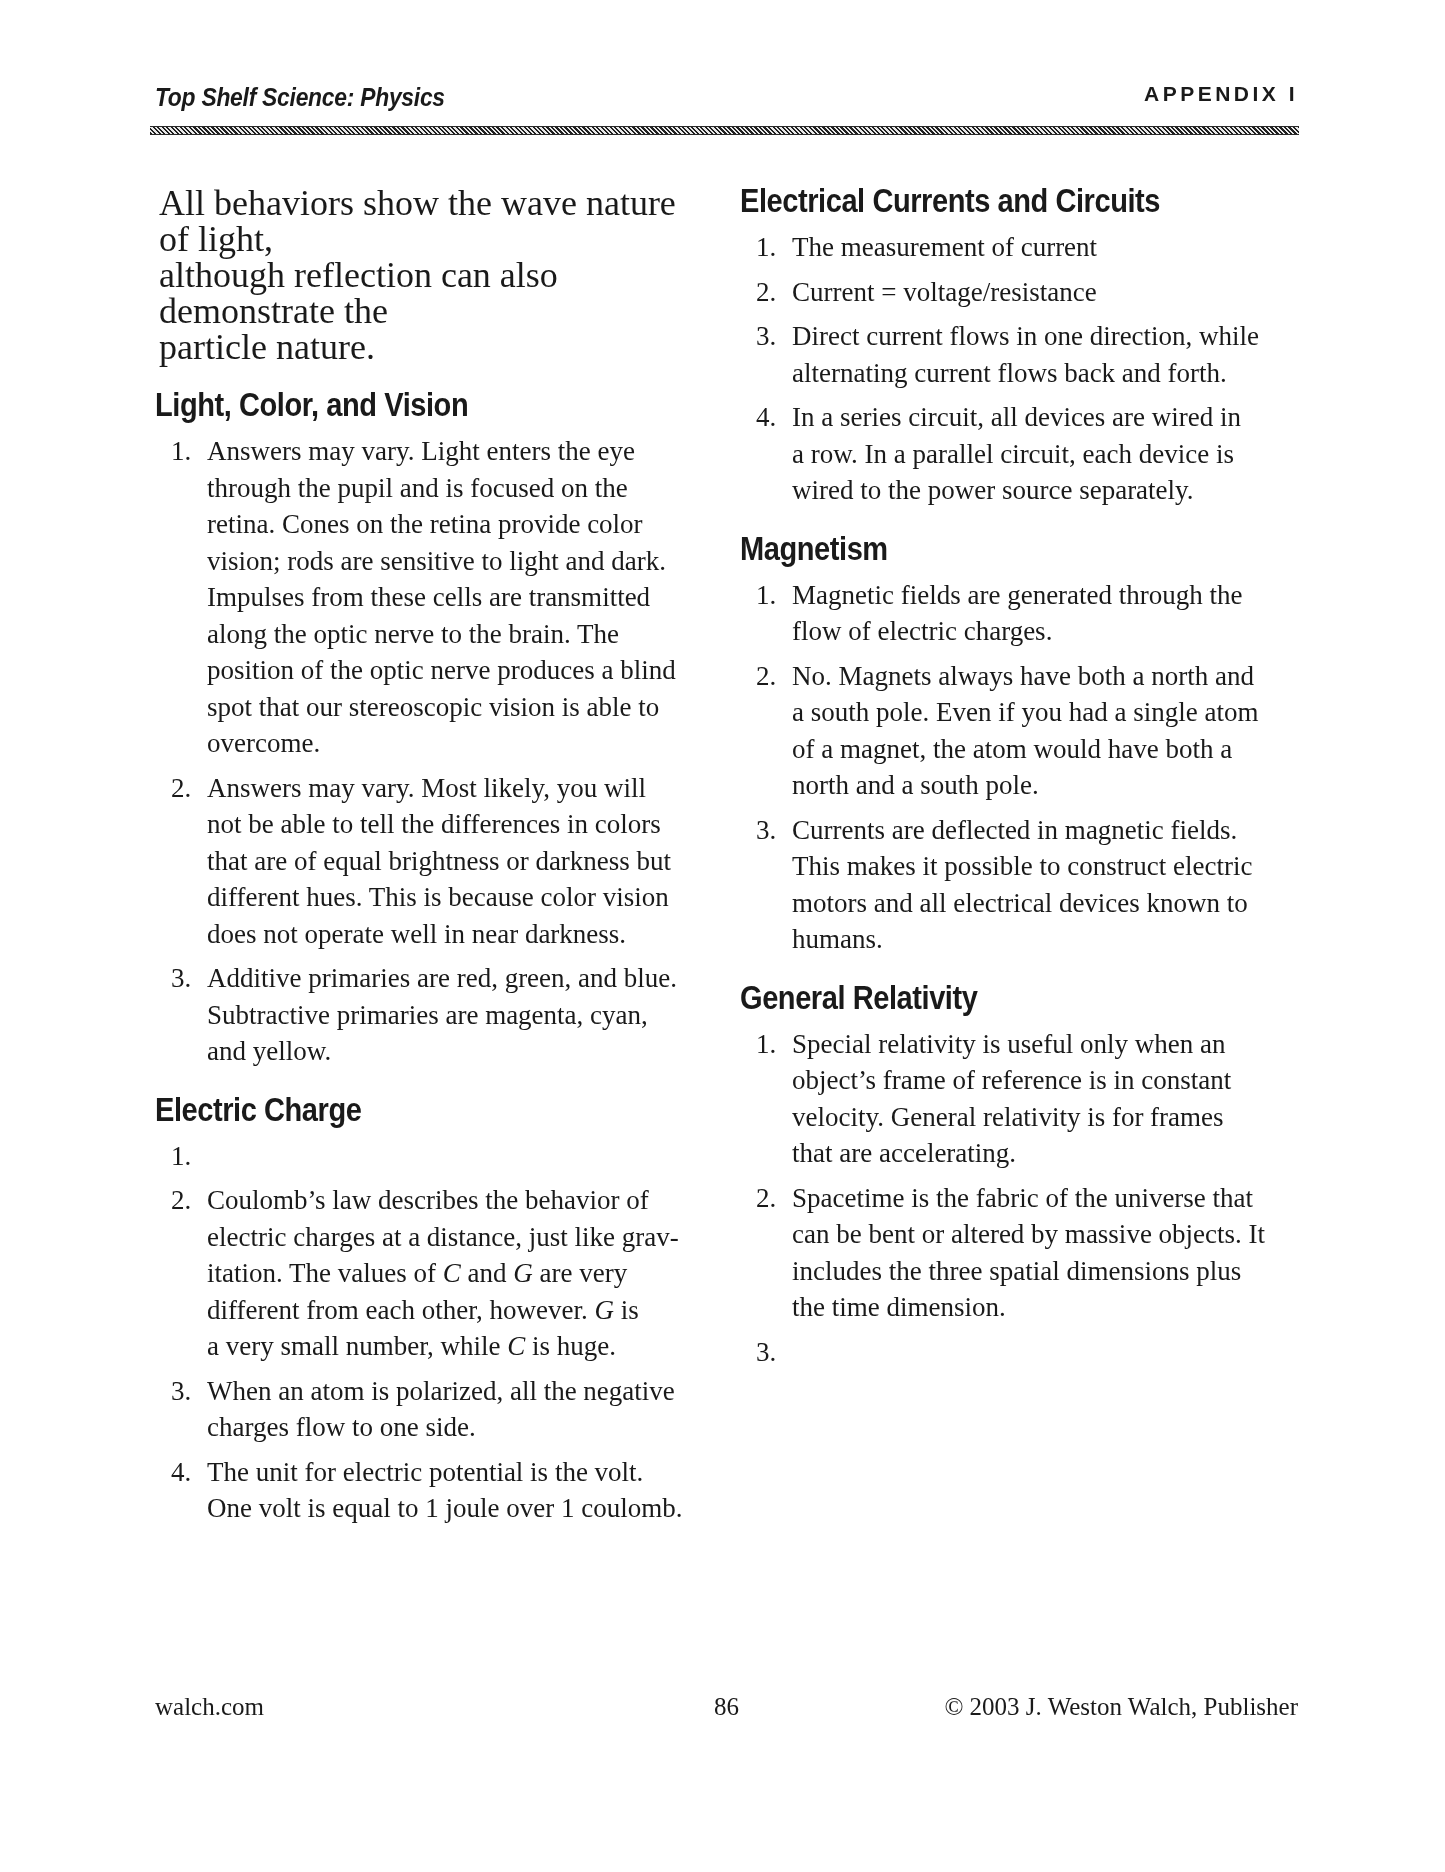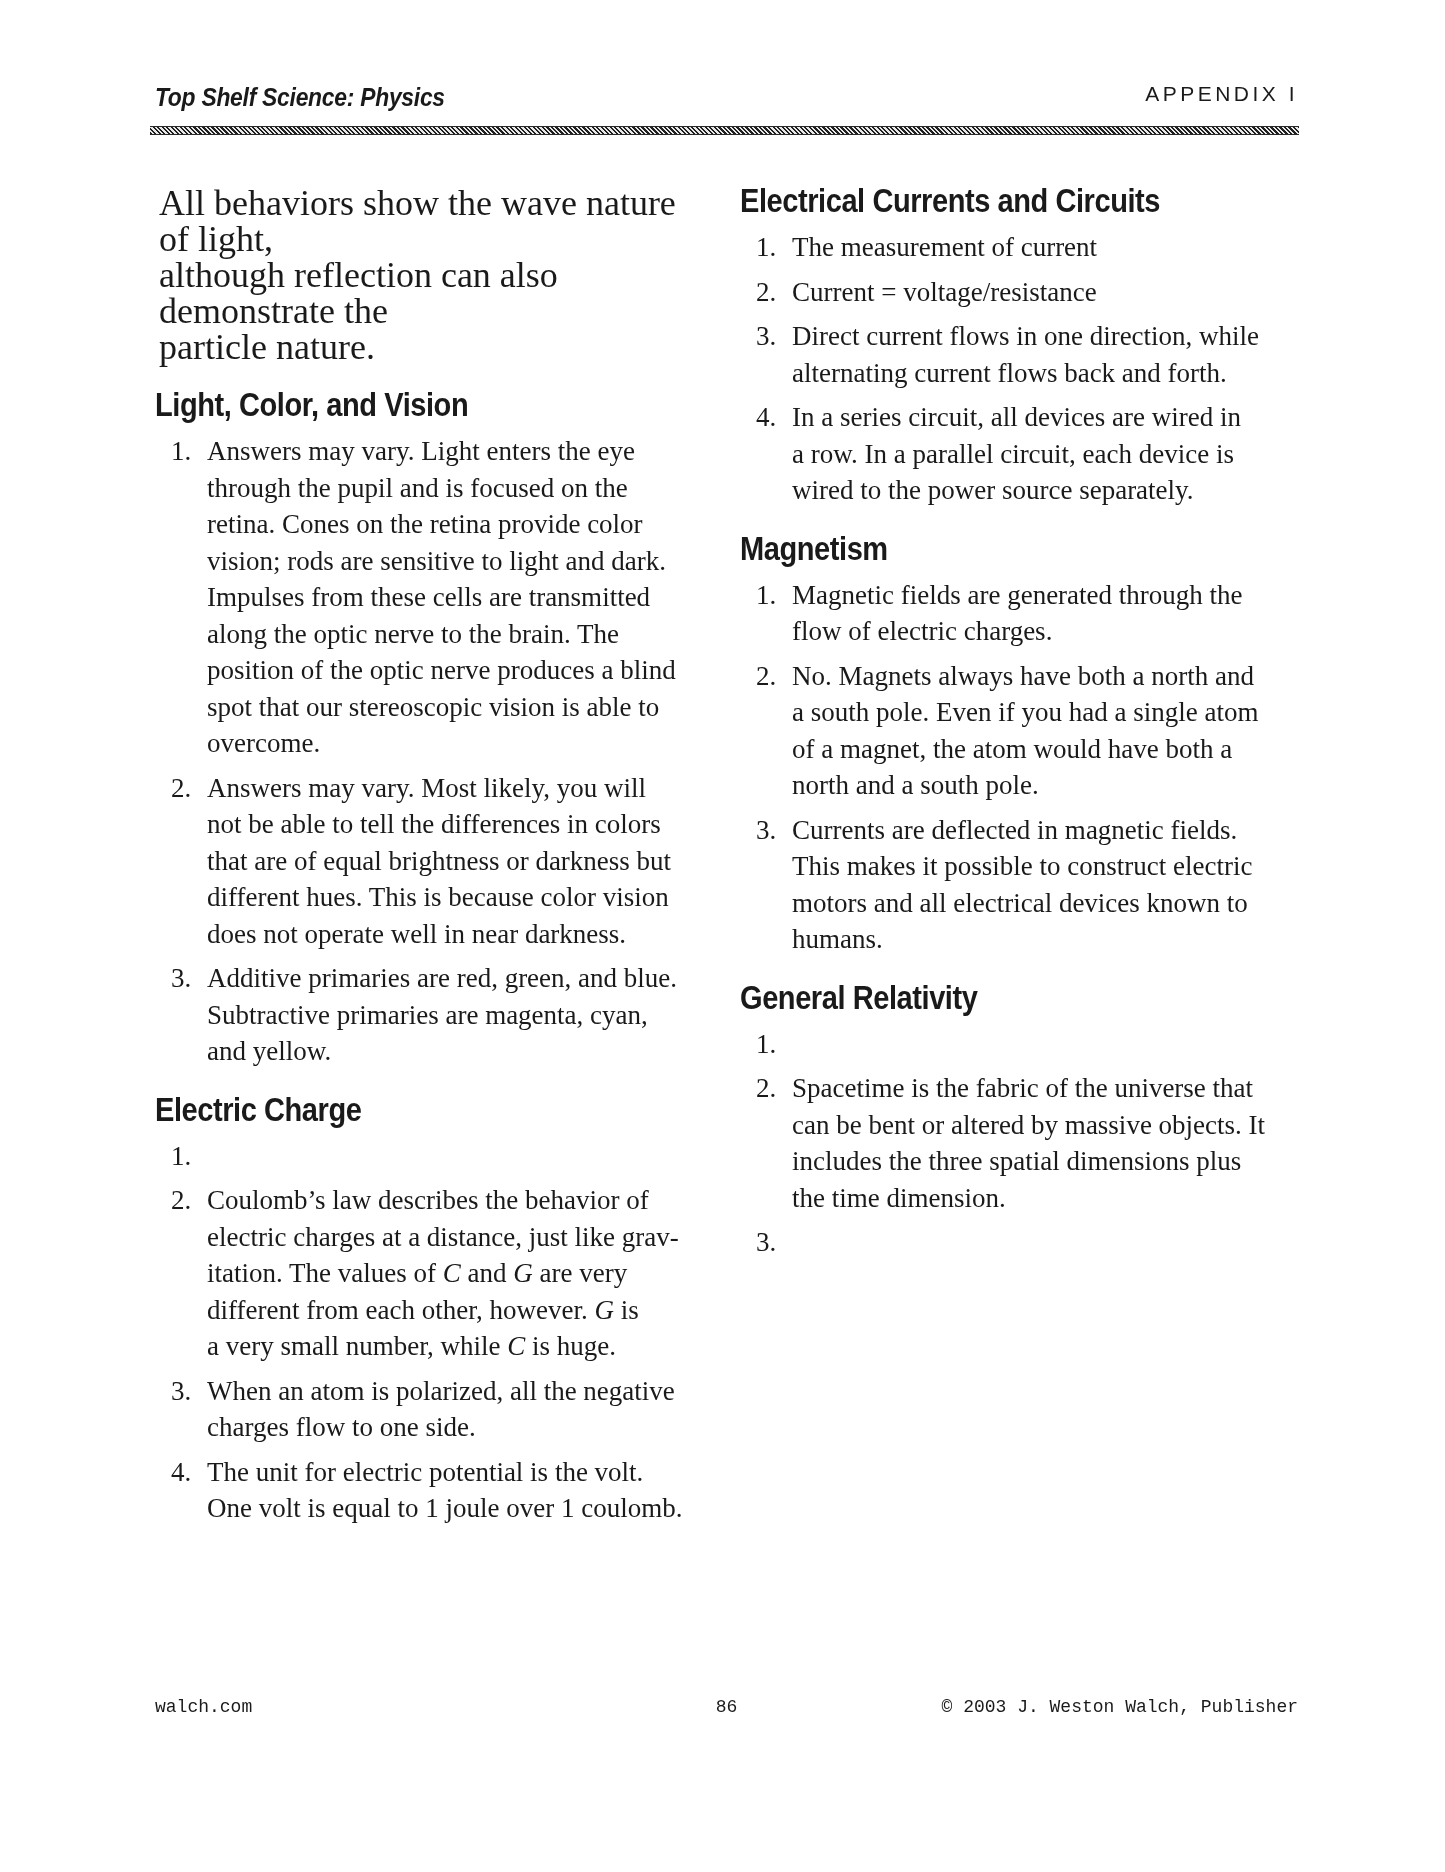--- a/index.html
+++ b/index.html
@@ -35,21 +35,21 @@
     font-style: italic;
     font-weight: 600;
     font-size: 26px;
     letter-spacing: -0.3px;
     transform: scaleX(0.88);
     transform-origin: left center;
     white-space: nowrap;
   }
   .appendix-label {
     font-family: "Liberation Sans", sans-serif;
-    font-weight: 400;
+    font-weight: 700;
     font-size: 21px;
     letter-spacing: 3.5px;
     white-space: nowrap;
   }
   .header-rule {
     position: absolute;
     left: 150px;
     right: 146px;
     top: 126px;
     height: 7px;
@@ -105,22 +105,22 @@
   .item-text i { font-style: italic; }
 
   
   .footer {
     position: absolute;
     left: 155px;
     right: 147px;
     top: 1692px;
     display: flex;
     align-items: flex-start;
-    font-family: Liberation Mono, monospace;
-    font-size: 18px;
+    font-family: Liberation Serif, serif;
+    font-size: 25px;
     line-height: 30px;
   }
   .footer-left   { flex: 1; text-align: left; }
   .footer-center { flex: 1; text-align: center; }
   .footer-right  { flex: 1; text-align: right; white-space: nowrap; }
 </style>
 </head>
 <body>
 
 <div class="page">
@@ -237,20 +237,24 @@
         <span class="item-text">Currents are deflected in magnetic fields.
 This makes it possible to construct electric
 motors and all electrical devices known to
 humans.</span>
       </div>
 
       <h2 class="section-title">General Relativity</h2>
 
       <div class="list-item">
         <span class="list-item-number">1.</span>
+        <span class="item-text">Special relativity is useful only when an
+object’s frame of reference is in constant
+velocity. General relativity is for frames
+that are accelerating.</span>
       </div>
       <div class="list-item">
         <span class="list-item-number">2.</span>
         <span class="item-text">Spacetime is the fabric of the universe that
 can be bent or altered by massive objects. It
 includes the three spatial dimensions plus
 the time dimension.</span>
       </div>
       <div class="list-item">
         <span class="list-item-number">3.</span>

